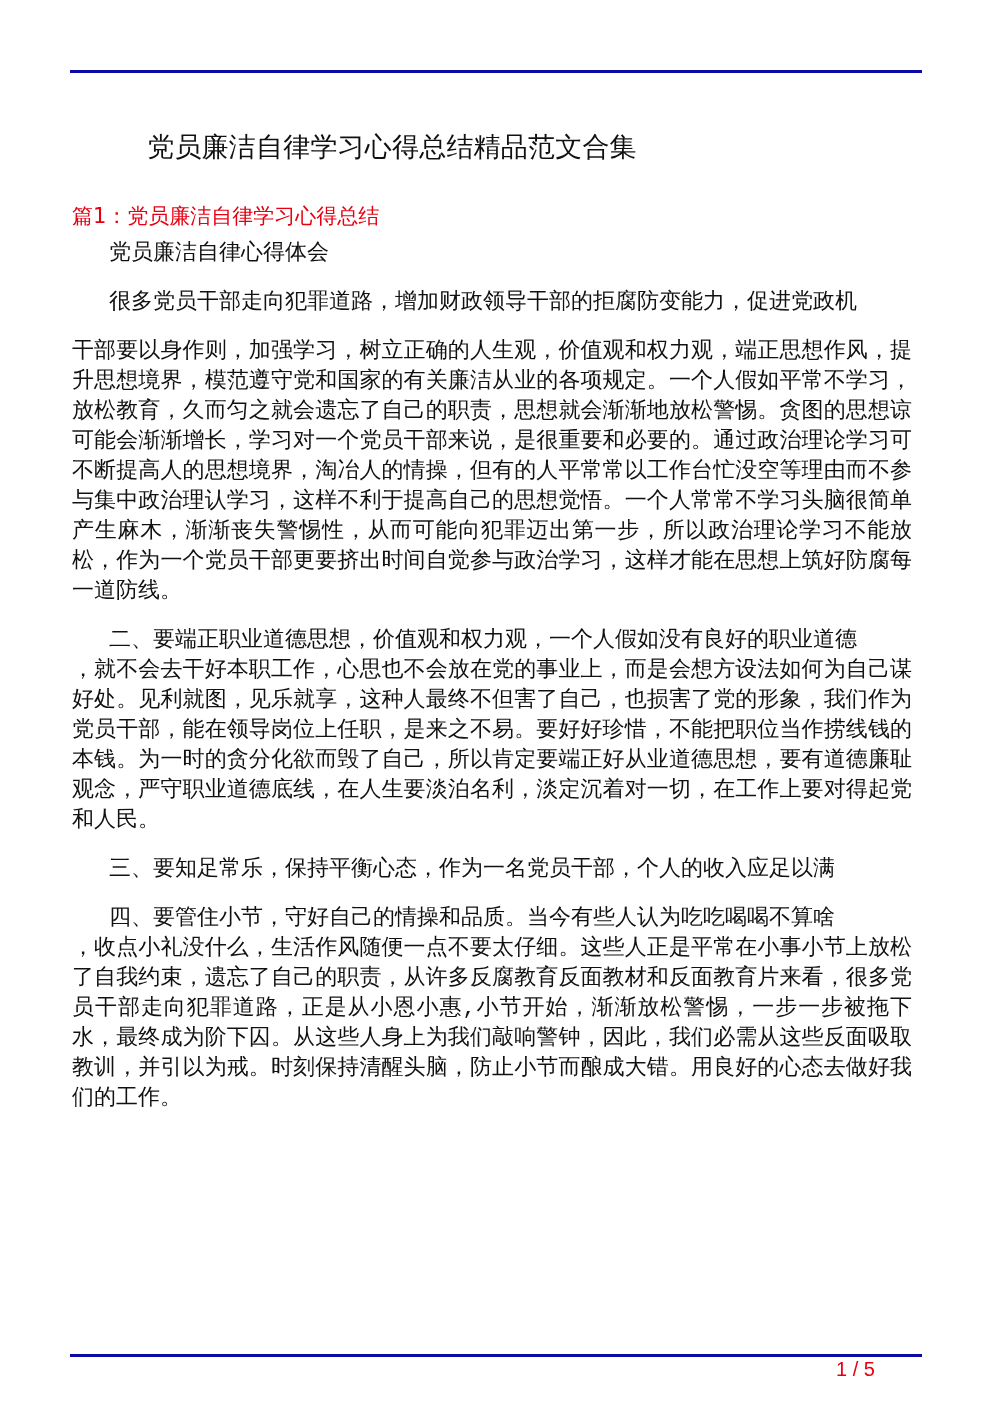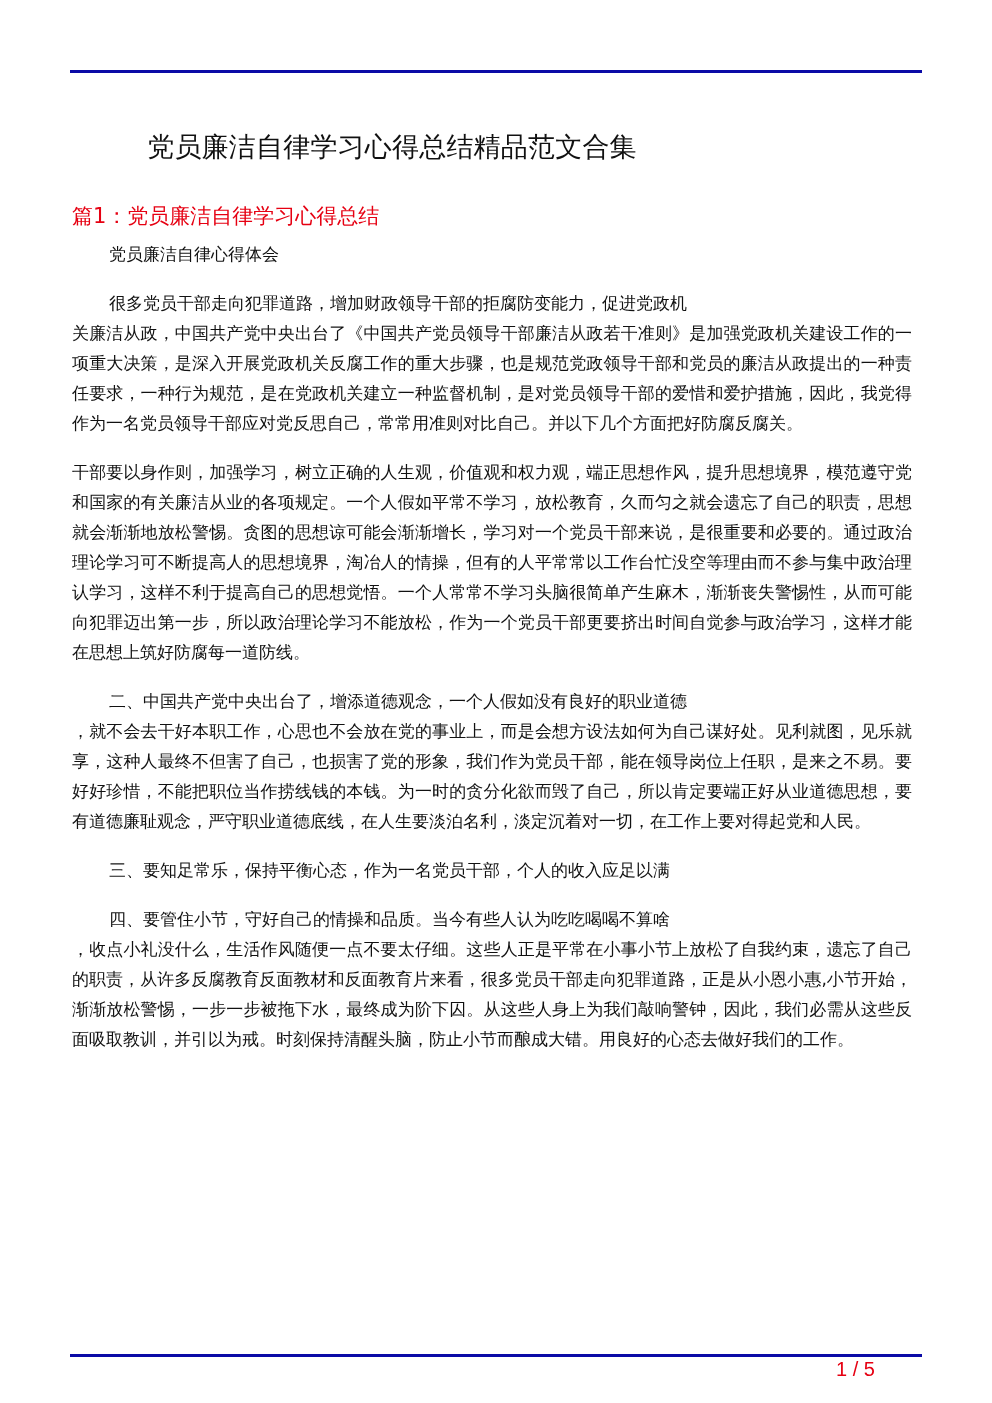--- a/index.html
+++ b/index.html
@@ -43,23 +43,24 @@
       font-size: 21px;
       line-height: 32px;
       color: #e60012;
       margin-top: 13px;
     }
     .content {
       position: absolute;
       top: 239px;
       left: 72px;
       width: 840px;
-      font-size: 17px;
+      font-size: 22px;
       line-height: 30px;
       color: #111111;
+      font-family: Liberation Mono, monospace;
     }
     .subtitle {
       margin: 0 0 19px 37px;
     }
     .para {
       margin: 0 0 19px 0;
     }
     .para .first-line {
       display: block;
       padding-left: 37px;
@@ -87,29 +88,28 @@
 
 <div class="doc-title">党员廉洁自律学习心得总结精品范文合集</div>
 
 <div class="section-heading">篇1：党员廉洁自律学习心得总结</div>
 
 <div class="content">
   <div class="subtitle">党员廉洁自律心得体会</div>
 
   <div class="para">
     <span class="first-line">很多党员干部走向犯罪道路，增加财政领导干部的拒腐防变能力，促进党政机</span>
-    <span class="rest">关廉洁从政，中国共产党中央出台了《中国共产党员领导干部廉洁从政若干准则》是加强党政机关建设工作的一项重大决策，是深入开展党政机关反腐工作的重大步骤，也是规范党政领导干部和党员的廉洁从政提出的一种责任要求，一种行为规范，是在党政机关建立一种监督机制，是对党员领导干部的爱惜和爱护措施，因此，我党得作为一名党员领导干部应对党反思自己，常常用准则对比自己。并以下几个方面把好防腐反腐关。</span>
   </div>
 
   <div class="para">
     <span class="rest">干部要以身作则，加强学习，树立正确的人生观，价值观和权力观，端正思想作风，提升思想境界，模范遵守党和国家的有关廉洁从业的各项规定。一个人假如平常不学习，放松教育，久而匀之就会遗忘了自己的职责，思想就会渐渐地放松警惕。贪图的思想谅可能会渐渐增长，学习对一个党员干部来说，是很重要和必要的。通过政治理论学习可不断提高人的思想境界，淘冶人的情操，但有的人平常常以工作台忙没空等理由而不参与集中政治理认学习，这样不利于提高自己的思想觉悟。一个人常常不学习头脑很简单产生麻木，渐渐丧失警惕性，从而可能向犯罪迈出第一步，所以政治理论学习不能放松，作为一个党员干部更要挤出时间自觉参与政治学习，这样才能在思想上筑好防腐每一道防线。</span>
   </div>
 
   <div class="para">
-    <span class="first-line">二、中国共产党中央出台了，增添道德观念，一个人假如没有良好的职业道德</span>
+    <span class="first-line">二、要端正职业道德思想，价值观和权力观，一个人假如没有良好的职业道德</span>
     <span class="rest">，就不会去干好本职工作，心思也不会放在党的事业上，而是会想方设法如何为自己谋好处。见利就图，见乐就享，这种人最终不但害了自己，也损害了党的形象，我们作为党员干部，能在领导岗位上任职，是来之不易。要好好珍惜，不能把职位当作捞线钱的本钱。为一时的贪分化欲而毁了自己，所以肯定要端正好从业道德思想，要有道德廉耻观念，严守职业道德底线，在人生要淡泊名利，淡定沉着对一切，在工作上要对得起党和人民。</span>
   </div>
 
   <div class="para">
     <span class="first-line">三、要知足常乐，保持平衡心态，作为一名党员干部，个人的收入应足以满</span>
   </div>
 
   <div class="para">
     <span class="first-line">四、要管住小节，守好自己的情操和品质。当今有些人认为吃吃喝喝不算啥</span>
     <span class="rest">，收点小礼没什么，生活作风随便一点不要太仔细。这些人正是平常在小事小节上放松了自我约束，遗忘了自己的职责，从许多反腐教育反面教材和反面教育片来看，很多党员干部走向犯罪道路，正是从小恩小惠,小节开始，渐渐放松警惕，一步一步被拖下水，最终成为阶下囚。从这些人身上为我们敲响警钟，因此，我们必需从这些反面吸取教训，并引以为戒。时刻保持清醒头脑，防止小节而酿成大错。用良好的心态去做好我们的工作。</span>

